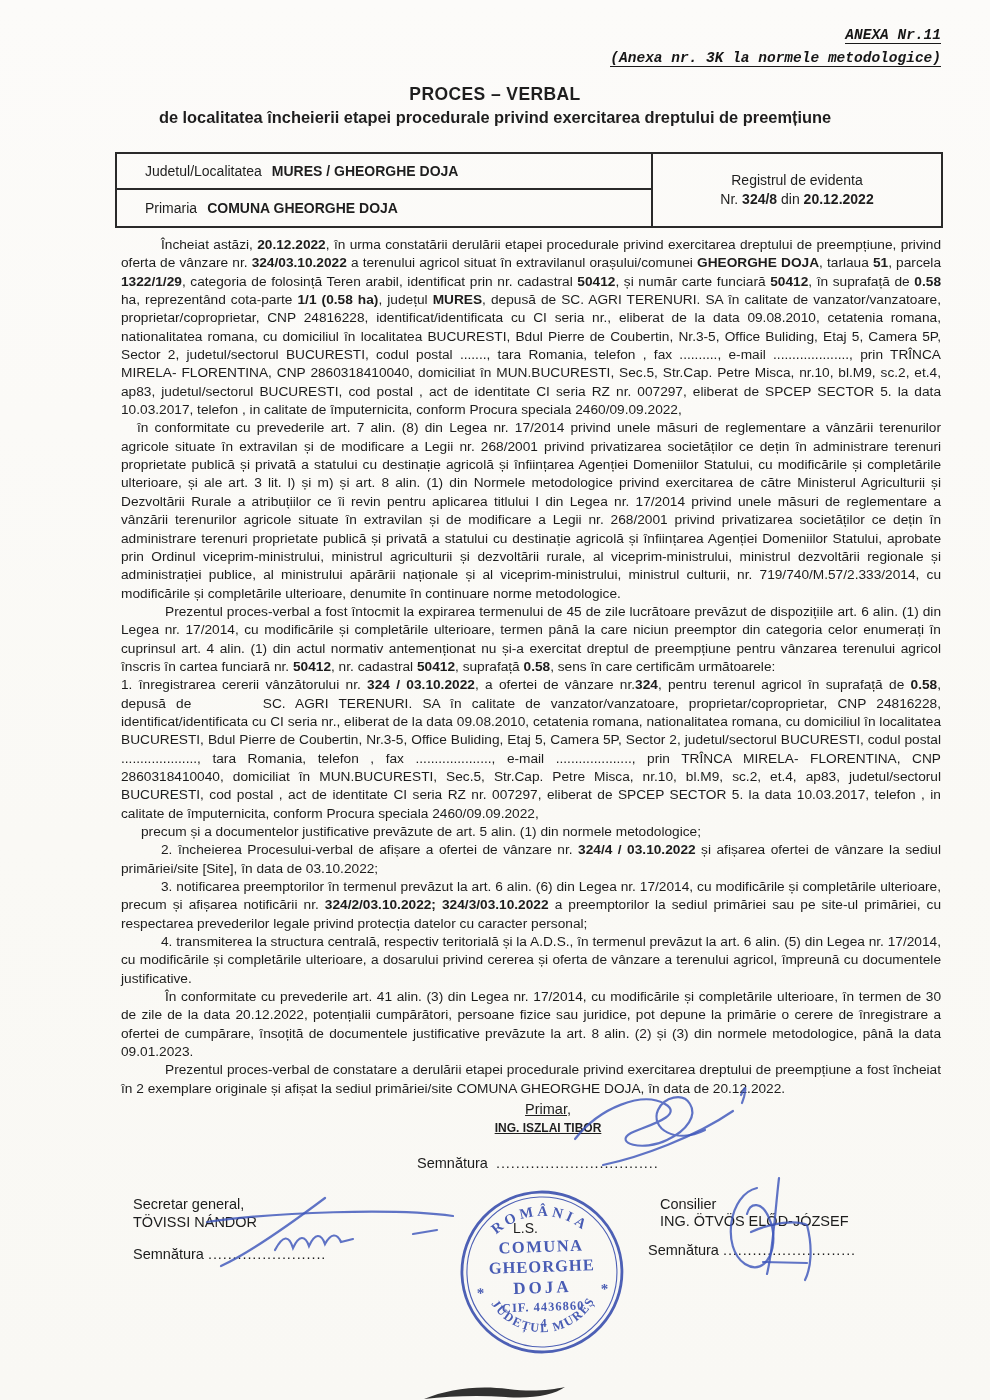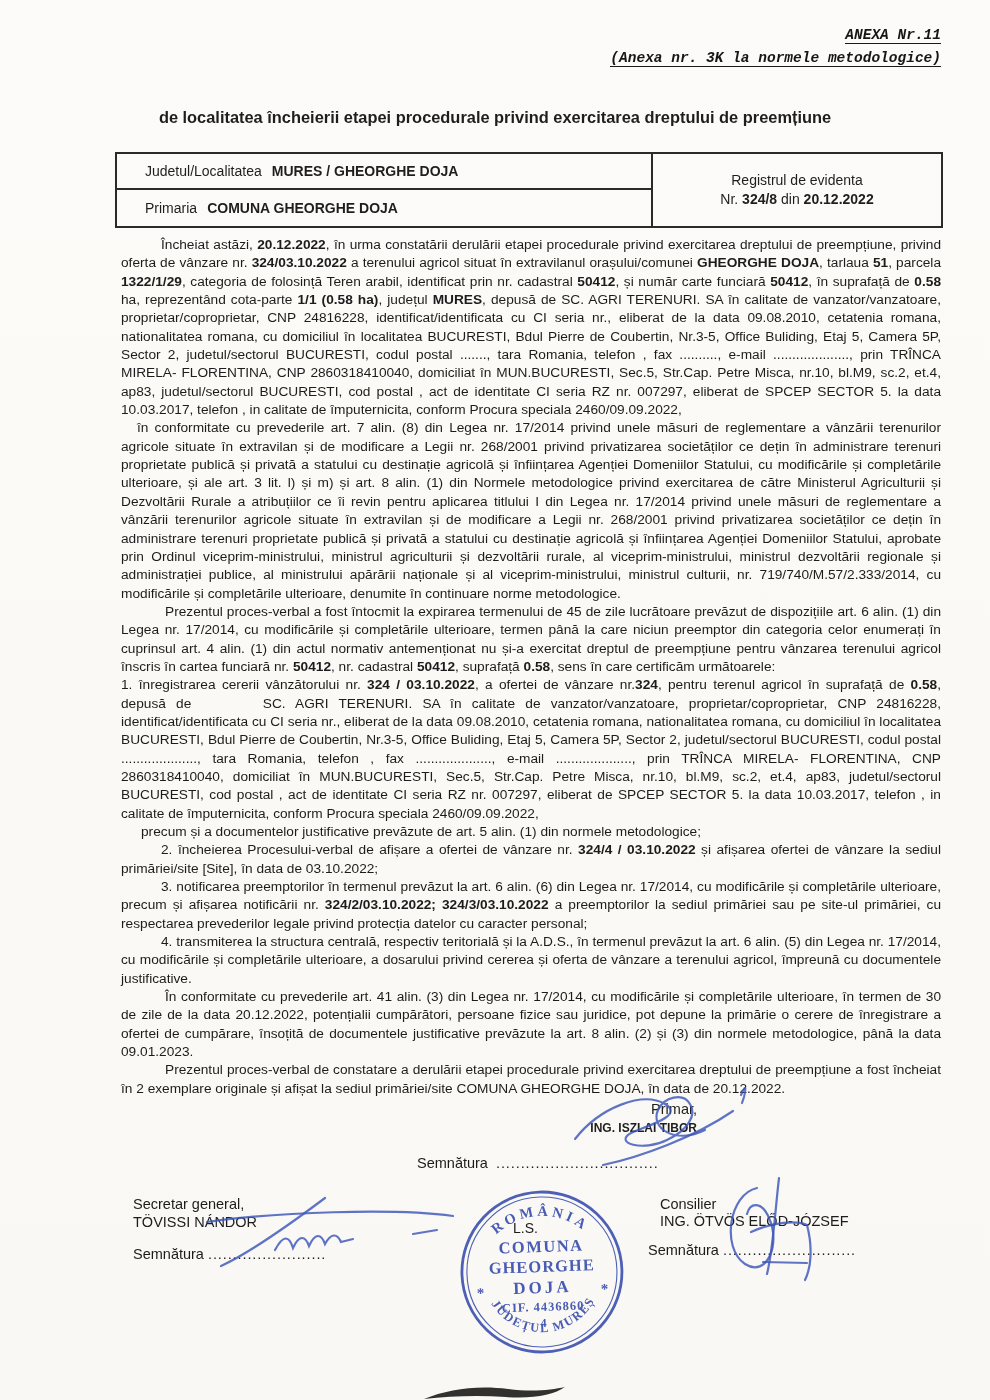--- a/index.html
+++ b/index.html
@@ -30,40 +30,41 @@
   .info .rightcol{display:flex;flex-direction:column;justify-content:center;align-items:center;
         font-size:14px;line-height:19px;text-align:center;}
 
   
   .docbody{position:absolute;left:121px;top:236px;width:820px;
            font-size:13.7px;line-height:18.35px;text-align:justify;color:#1c1c1c;}
   .docbody p{margin:0;}
 
   
   .sigtxt{position:absolute;font-size:14.5px;white-space:nowrap;color:#1c1c1c;}
-  .sig-center{position:absolute;top:1100px;left:417px;width:280px;text-align:right;
-              font-size:14.5px;line-height:19px;}
+  .sig-center{position:absolute;top:1100px;left:408px;width:280px;text-align:center;
+              font-size:14.5px;line-height:19px;text-decoration:underline;}
   .sig-center .name{font-weight:bold;font-size:12px;}
   .dots{letter-spacing:.9px;}
 
   svg.sig{position:absolute;pointer-events:none;}
   svg.sig path{fill:none;stroke:#3d55bb;stroke-width:2.2;stroke-linecap:round;opacity:.82;}
   .stampwrap{position:absolute;left:456px;top:1186px;transform:rotate(-2deg);}
   .blob{position:absolute;left:420px;top:1384px;}
 </style>
 </head>
 <body>
 
 <div class="page">
 
   <div class="anexa">
     <div><span class="u">ANEXA Nr.11</span></div>
     <div><span class="u">(Anexa nr. 3K la normele metodologice)</span></div>
   </div>
 
+  <h1 class="title">PROCES – VERBAL</h1>
   <h2 class="subtitle">de localitatea încheierii etapei procedurale privind exercitarea dreptului de preemțiune</h2>
 
   <div class="info">
     <div class="leftcol">
       <div class="cellrow first">
         <span class="lbl">Judetul/Localitatea</span>
         <span class="bold">MURES / GHEORGHE DOJA</span>
       </div>
       <div class="cellrow">
         <span class="lbl">Primaria</span>

